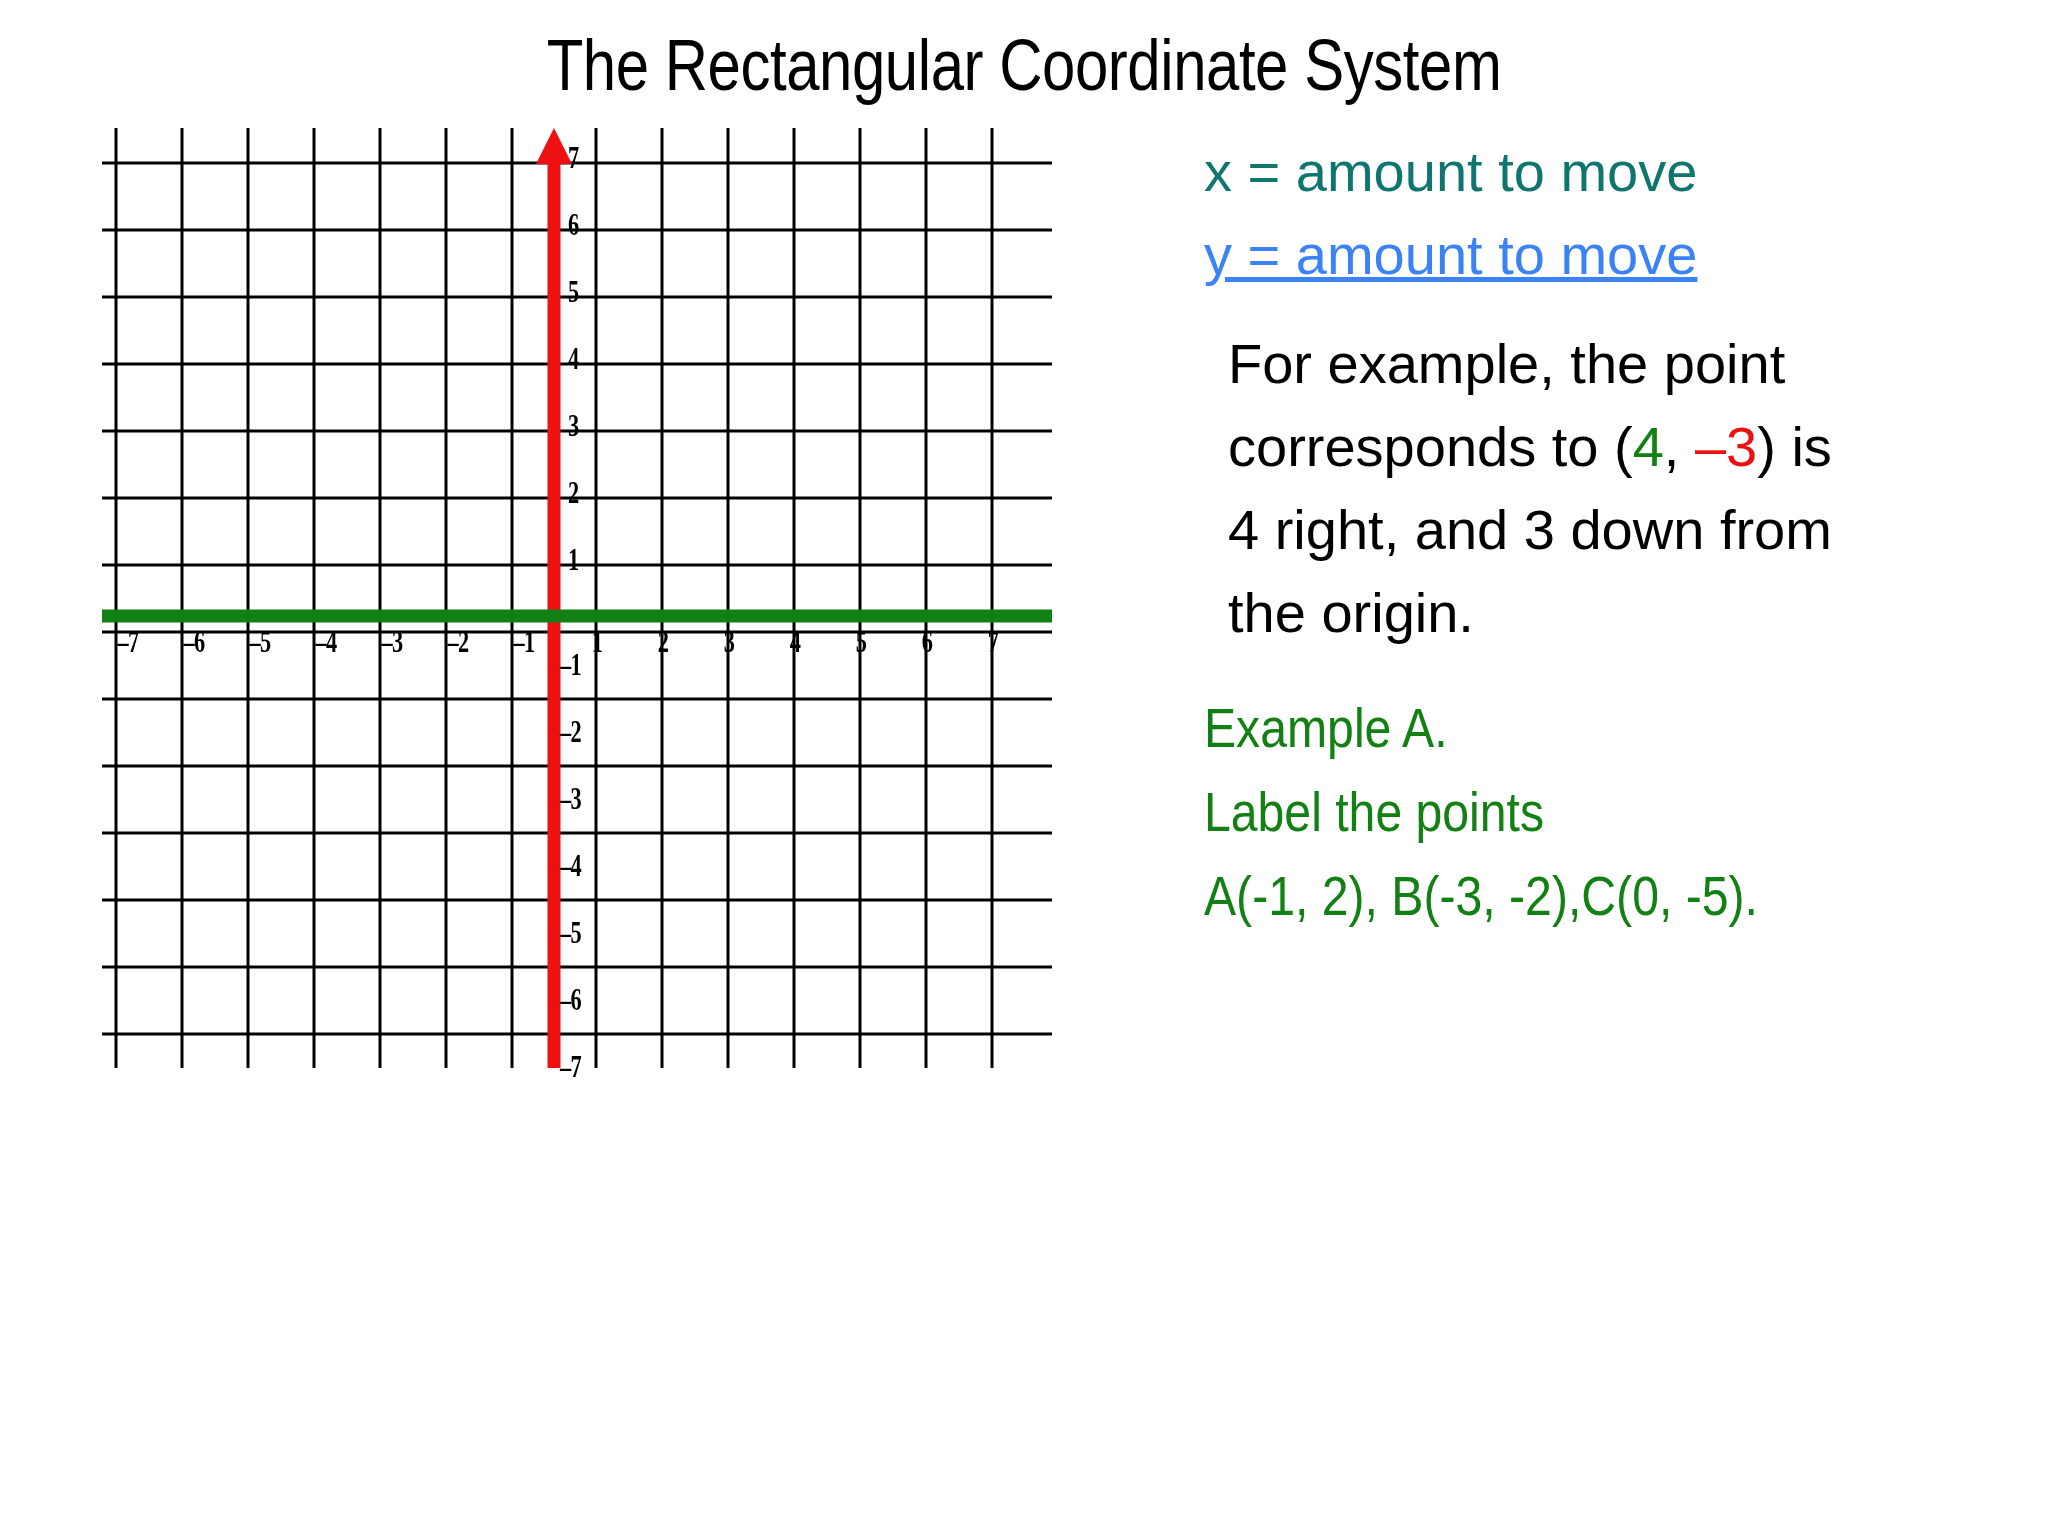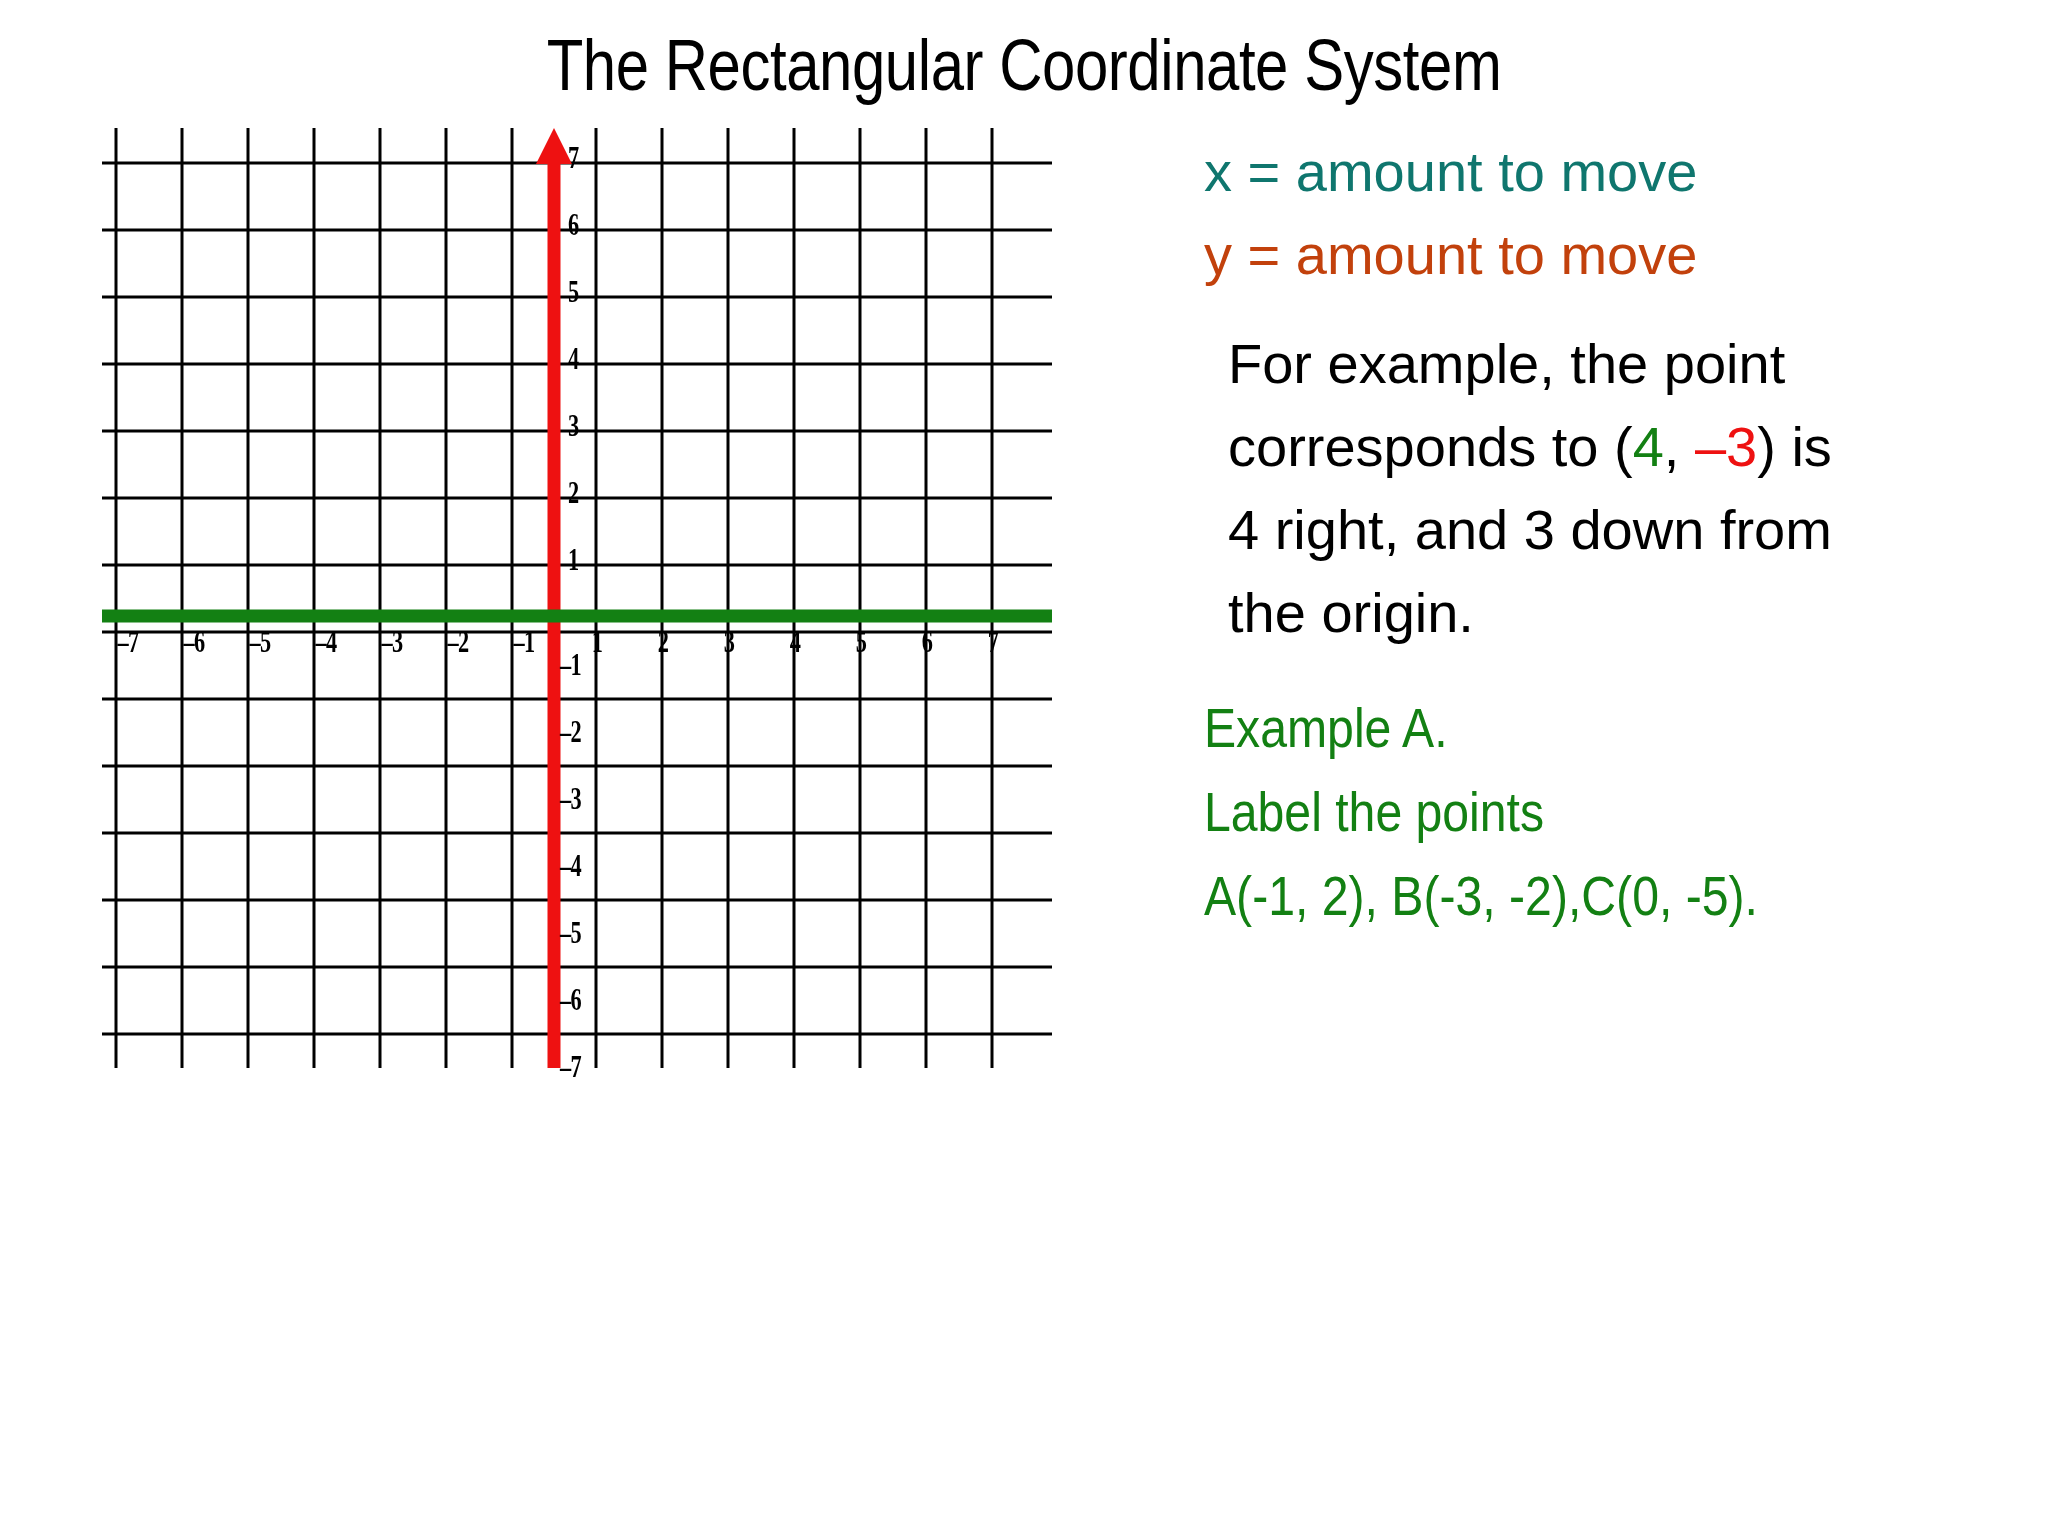--- a/index.html
+++ b/index.html
@@ -57,21 +57,21 @@
   }
   .para{
     font-family:"Liberation Sans", sans-serif;
     font-size:56px;
     line-height:83px;
     color:#000000;
     margin:0;
     white-space:pre-line;
   }
   .para.green{color:#0f766e;}
-  .para.red{color:#c2410c;}
+  .para.red{color:#3b82f6;text-decoration:underline;}
   .para.spaced{margin-top:26px;margin-left:24px;}
   .para.example{
     color:#138013;
     transform:scaleX(0.86);
     transform-origin:left top;
     line-height:84px;
     margin-top:32px;
   }
   .ink-green{color:#138013;}
   .ink-red{color:#ee1111;}

